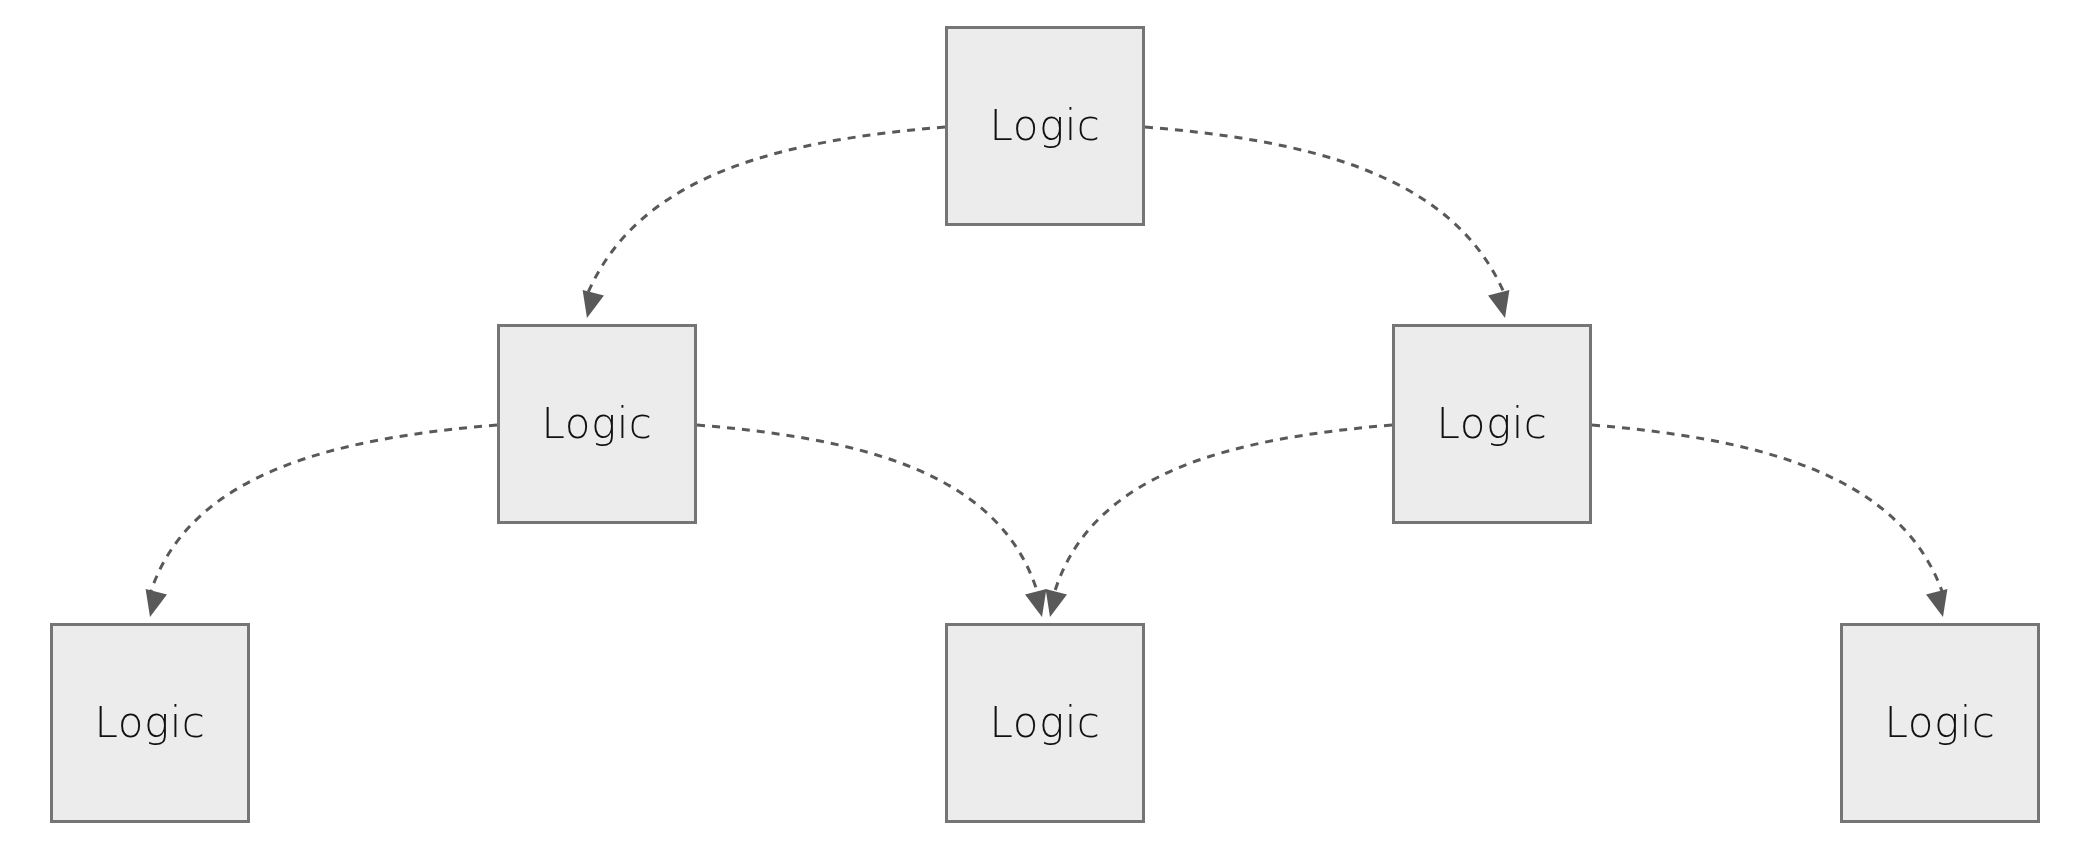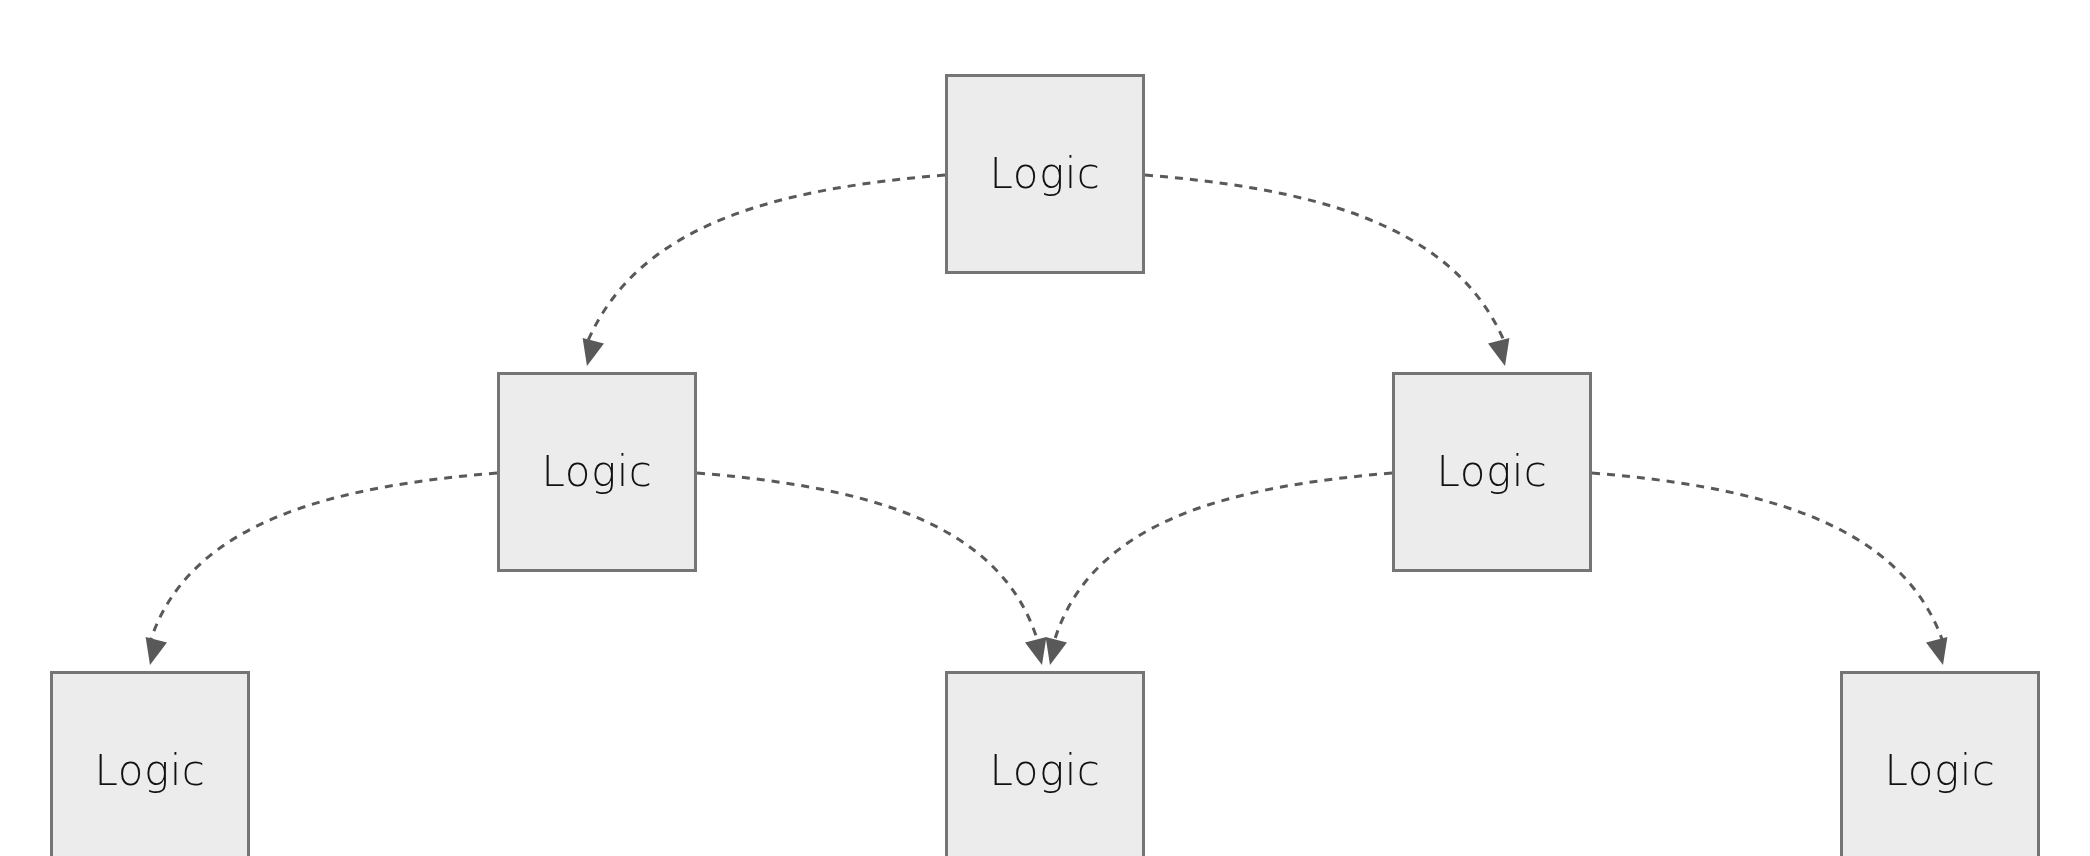--- a/index.html
+++ b/index.html
@@ -11,21 +11,20 @@
     width: 2090px;
     height: 856px;
     overflow: hidden;
     font-family: "Liberation Sans", sans-serif;
   }
   #diagram-root {
     position: relative;
     width: 2090px;
     height: 634px;
     background: #ffffff;
-    margin-top: 48px;
   }
   #edge-layer {
     position: absolute;
     left: 0;
     top: 0;
     width: 2090px;
     height: 856px;
   }
   .node-box {
     position: absolute;

